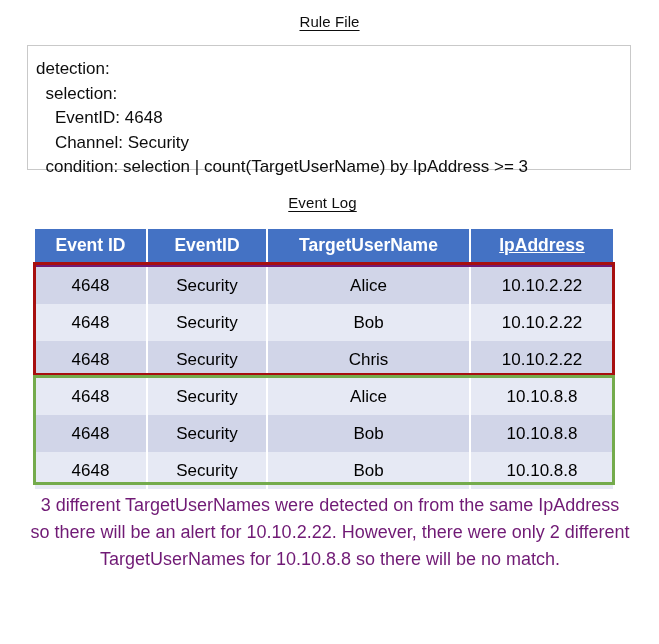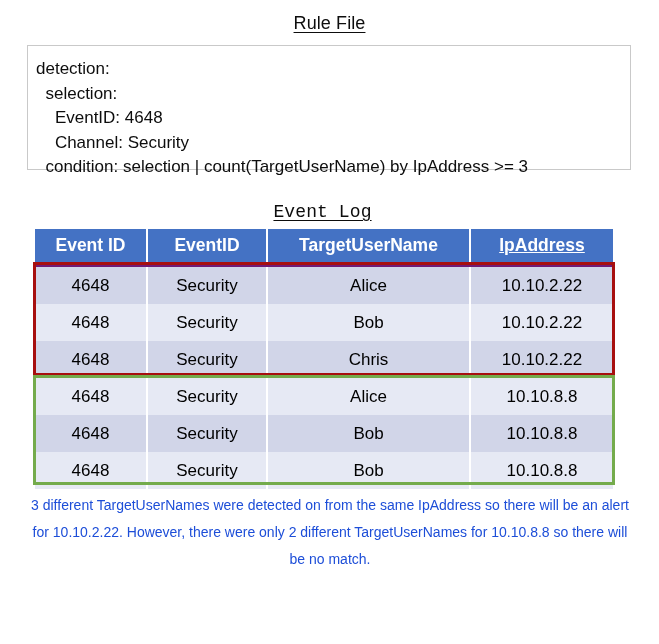--- a/index.html
+++ b/index.html
@@ -12,32 +12,32 @@
     height: 644px;
     font-family: "Liberation Sans", sans-serif;
     color: #0d0d0d;
     overflow: hidden;
     position: relative;
   }
 
   
   .section-title {
     text-align: center;
-    font-size: 18px;
+    font-size: 15px;
     font-weight: 400;
     color: #0d0d0d;
     letter-spacing: 0.1px;
   }
   .section-title span {
     text-decoration: underline;
     text-underline-offset: 3px;
   }
 
   #rule-title { margin: 13px 0 0 0; }
-  #log-title  { margin: 8px; position: absolute; left: 0; right: 14px; top: 194px; font-family: Liberation Mono, monospace; }
+  #log-title  { margin: 0; position: absolute; left: 0; right: 14px; top: 194px; }
 
   
   .rule-box {
     position: absolute;
     left: 27px;
     top: 45px;
     width: 604px;
     height: 125px;
     border: 1px solid #c9c9c9;
     background: #ffffff;
@@ -116,23 +116,23 @@
     border: 3px solid #74ab4c;
   }
 
   
   .caption {
     position: absolute;
     left: 30px;
     top: 492px;
     width: 600px;
     text-align: center;
-    font-size: 14px;
+    font-size: 18px;
     line-height: 27px;
-    color: #1d4ed8;
+    color: #701a75;
   }
 </style>
 </head>
 <body>
 
 <h2 class="section-title" id="rule-title">
   <span>Rule File</span>
 </h2>
 
 <div class="rule-box">

